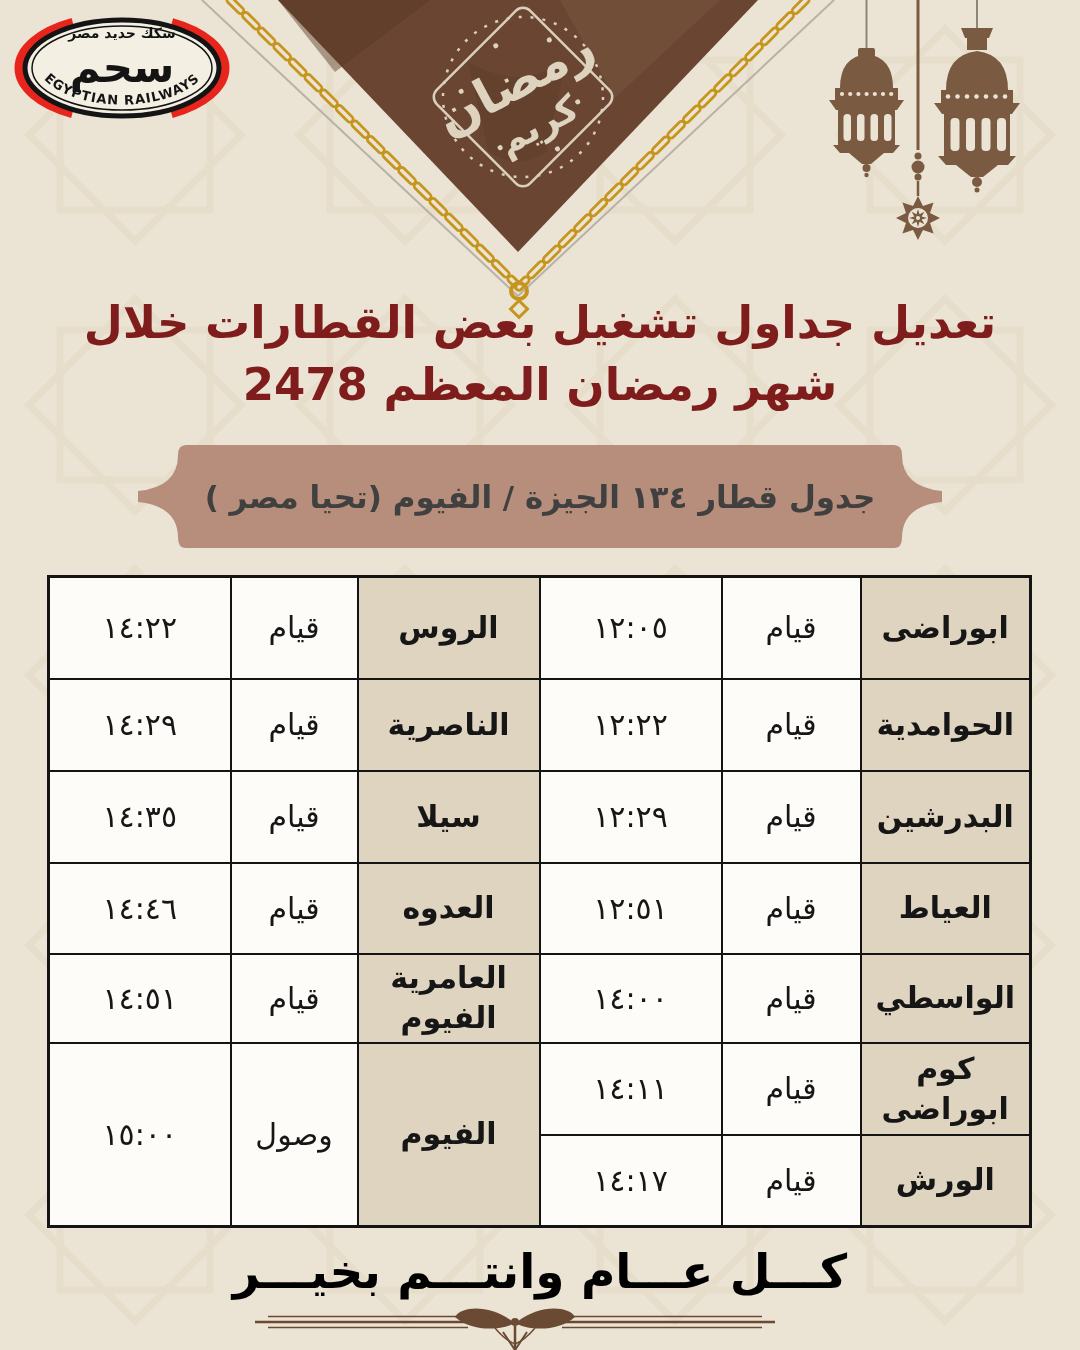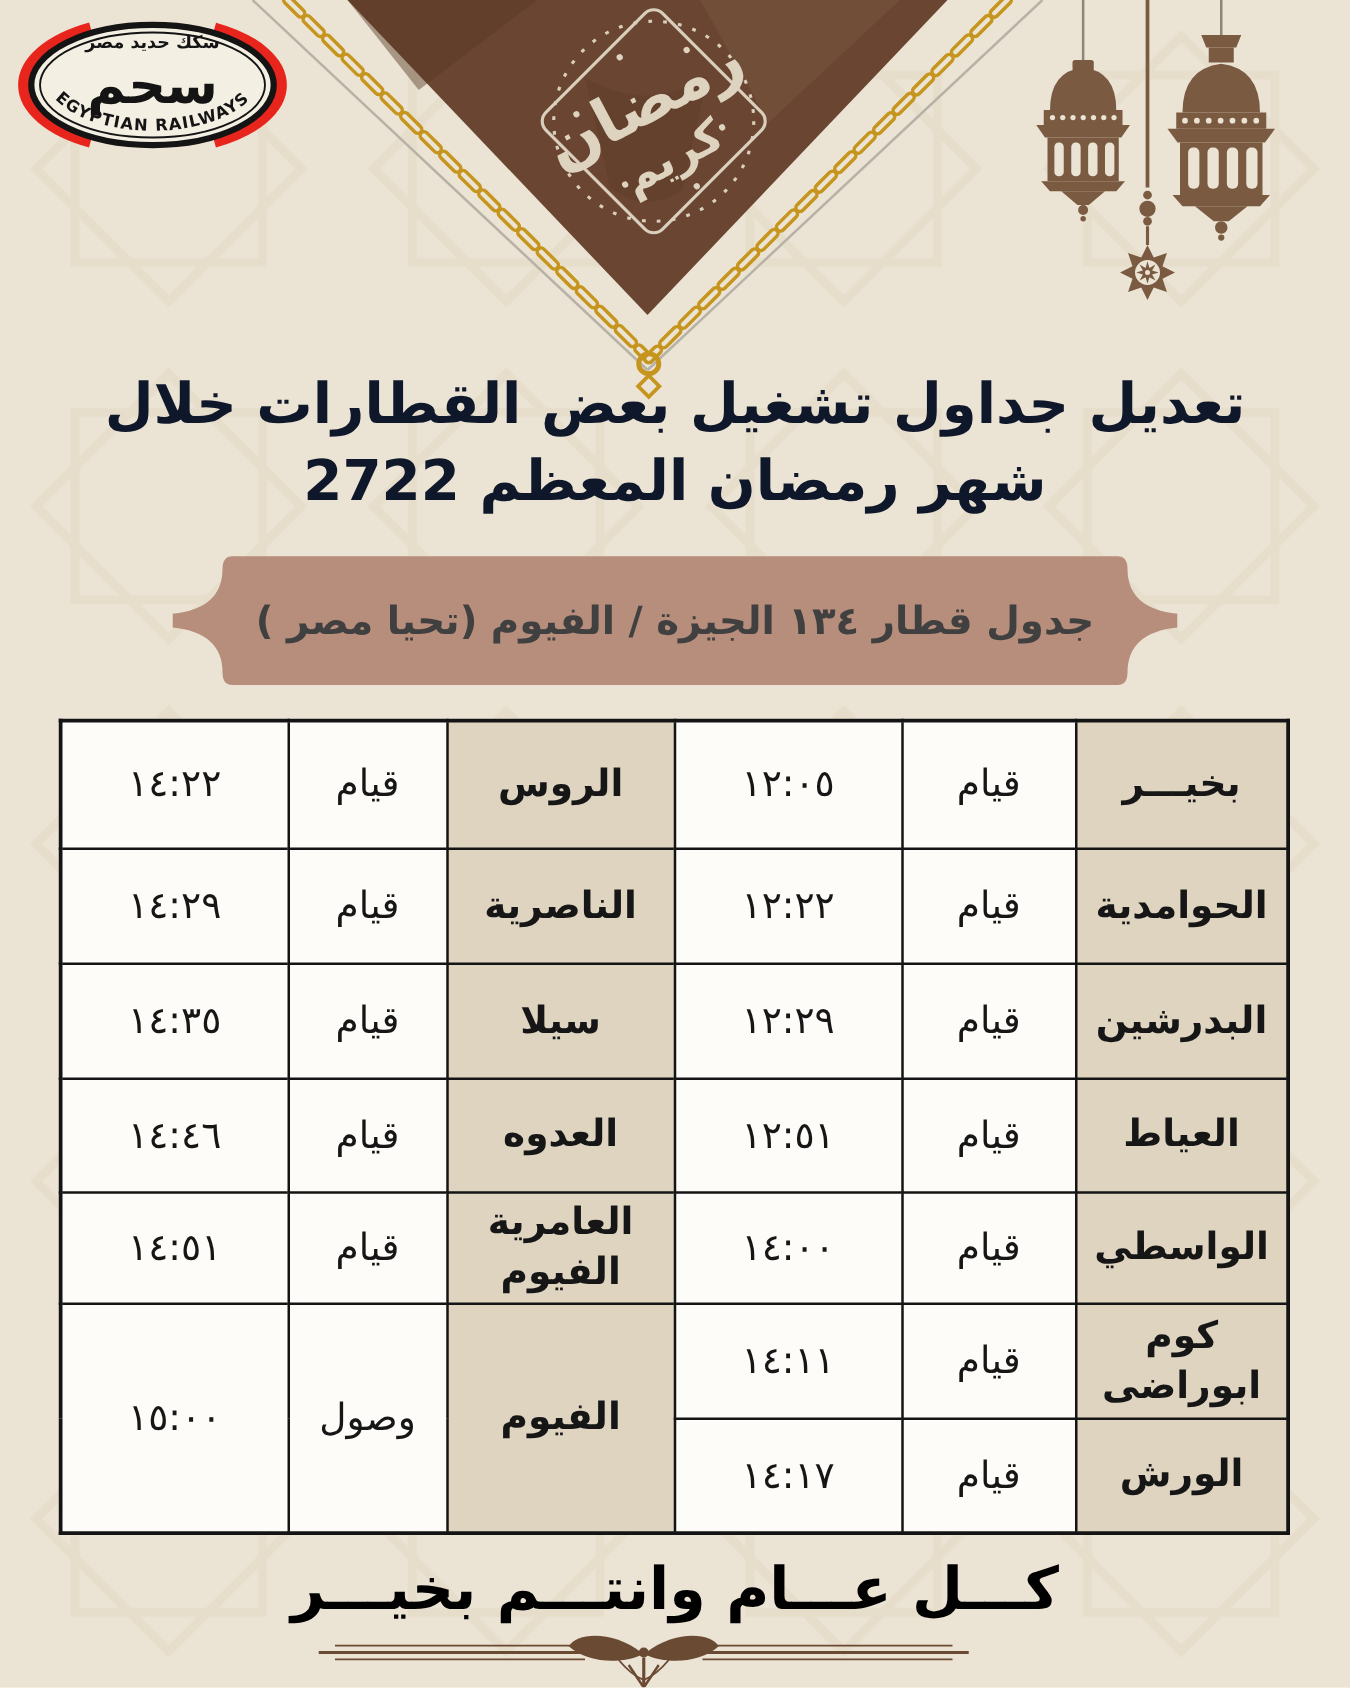--- a/index.html
+++ b/index.html
@@ -6,21 +6,21 @@
   .page{
     position:relative; width:1080px; height:1350px; overflow:hidden;
     background:#ebe3d3;
     font-family:"DejaVu Sans", sans-serif;
     direction:rtl;
   }
   .layer{position:absolute; inset:0;}
   
   .title{
     position:absolute; top:292px; left:0; width:100%;
-    text-align:center; color:#0f172a; font-weight:bold;
+    text-align:center; color:#7f1d1d; font-weight:bold;
     font-size:45px; line-height:62px;
   }
   
   .banner{position:absolute; left:138px; top:443px; width:804px; height:107px;}
   .banner svg{position:absolute; inset:0;}
   .banner .banner-label{
     position:absolute; inset:0; display:flex; align-items:center; justify-content:center;
     font-size:31px; font-weight:bold; color:#404040;
   }
   
@@ -203,21 +203,21 @@
     <defs>
       <path id="logo-bottom-arc" d="M 26 58 A 86 44 0 0 0 194 58" fill="none"></path>
     </defs>
     <text font-size="13" font-weight="bold" fill="#141414" letter-spacing="1">
       <textPath href="#logo-bottom-arc" startOffset="50%" text-anchor="middle">EGYPTIAN RAILWAYS</textPath>
     </text>
   </svg>
 
   <div class="title">
     <div>تعديل جداول تشغيل بعض القطارات خلال</div>
-    <div>شهر رمضان المعظم 2722</div>
+    <div>شهر رمضان المعظم 2478</div>
   </div>
 
   <div class="banner">
     <svg width="804" height="107" viewBox="0 0 804 107">
       <path d="M 48 2 H 756 Q 764 2 764 12 Q 764 44 804 48 L 804 59 Q 764 63 764 95 Q 764 105 756 105 H 48 Q 40 105 40 95 Q 40 63 0 59 L 0 48 Q 40 44 40 12 Q 40 2 48 2 Z" fill="#b78d7b"></path>
     </svg>
     <div class="banner-label">جدول قطار  ١٣٤ الجيزة / الفيوم (تحيا مصر )</div>
   </div>
 
   <div class="table-wrap">
@@ -225,21 +225,21 @@
       <colgroup>
         <col style="width:170px">
           <col style="width:139px">
           <col style="width:182px">
         <col style="width:182px">
           <col style="width:127px">
           <col style="width:182px">
       </colgroup>
       <tbody>
           <tr style="height:102px">
-        <td class="station">بخيـــر</td>
+        <td class="station">ابوراضى</td>
         <td>قيام</td>
         <td class="time">١٢:٠٥</td>
         <td class="station">الروس</td>
         <td>قيام</td>
         <td class="time">١٤:٢٢</td>
       </tr>
       <tr style="height:92px">
         <td class="station">الحوامدية</td>
         <td>قيام</td>
         <td class="time">١٢:٢٢</td>

